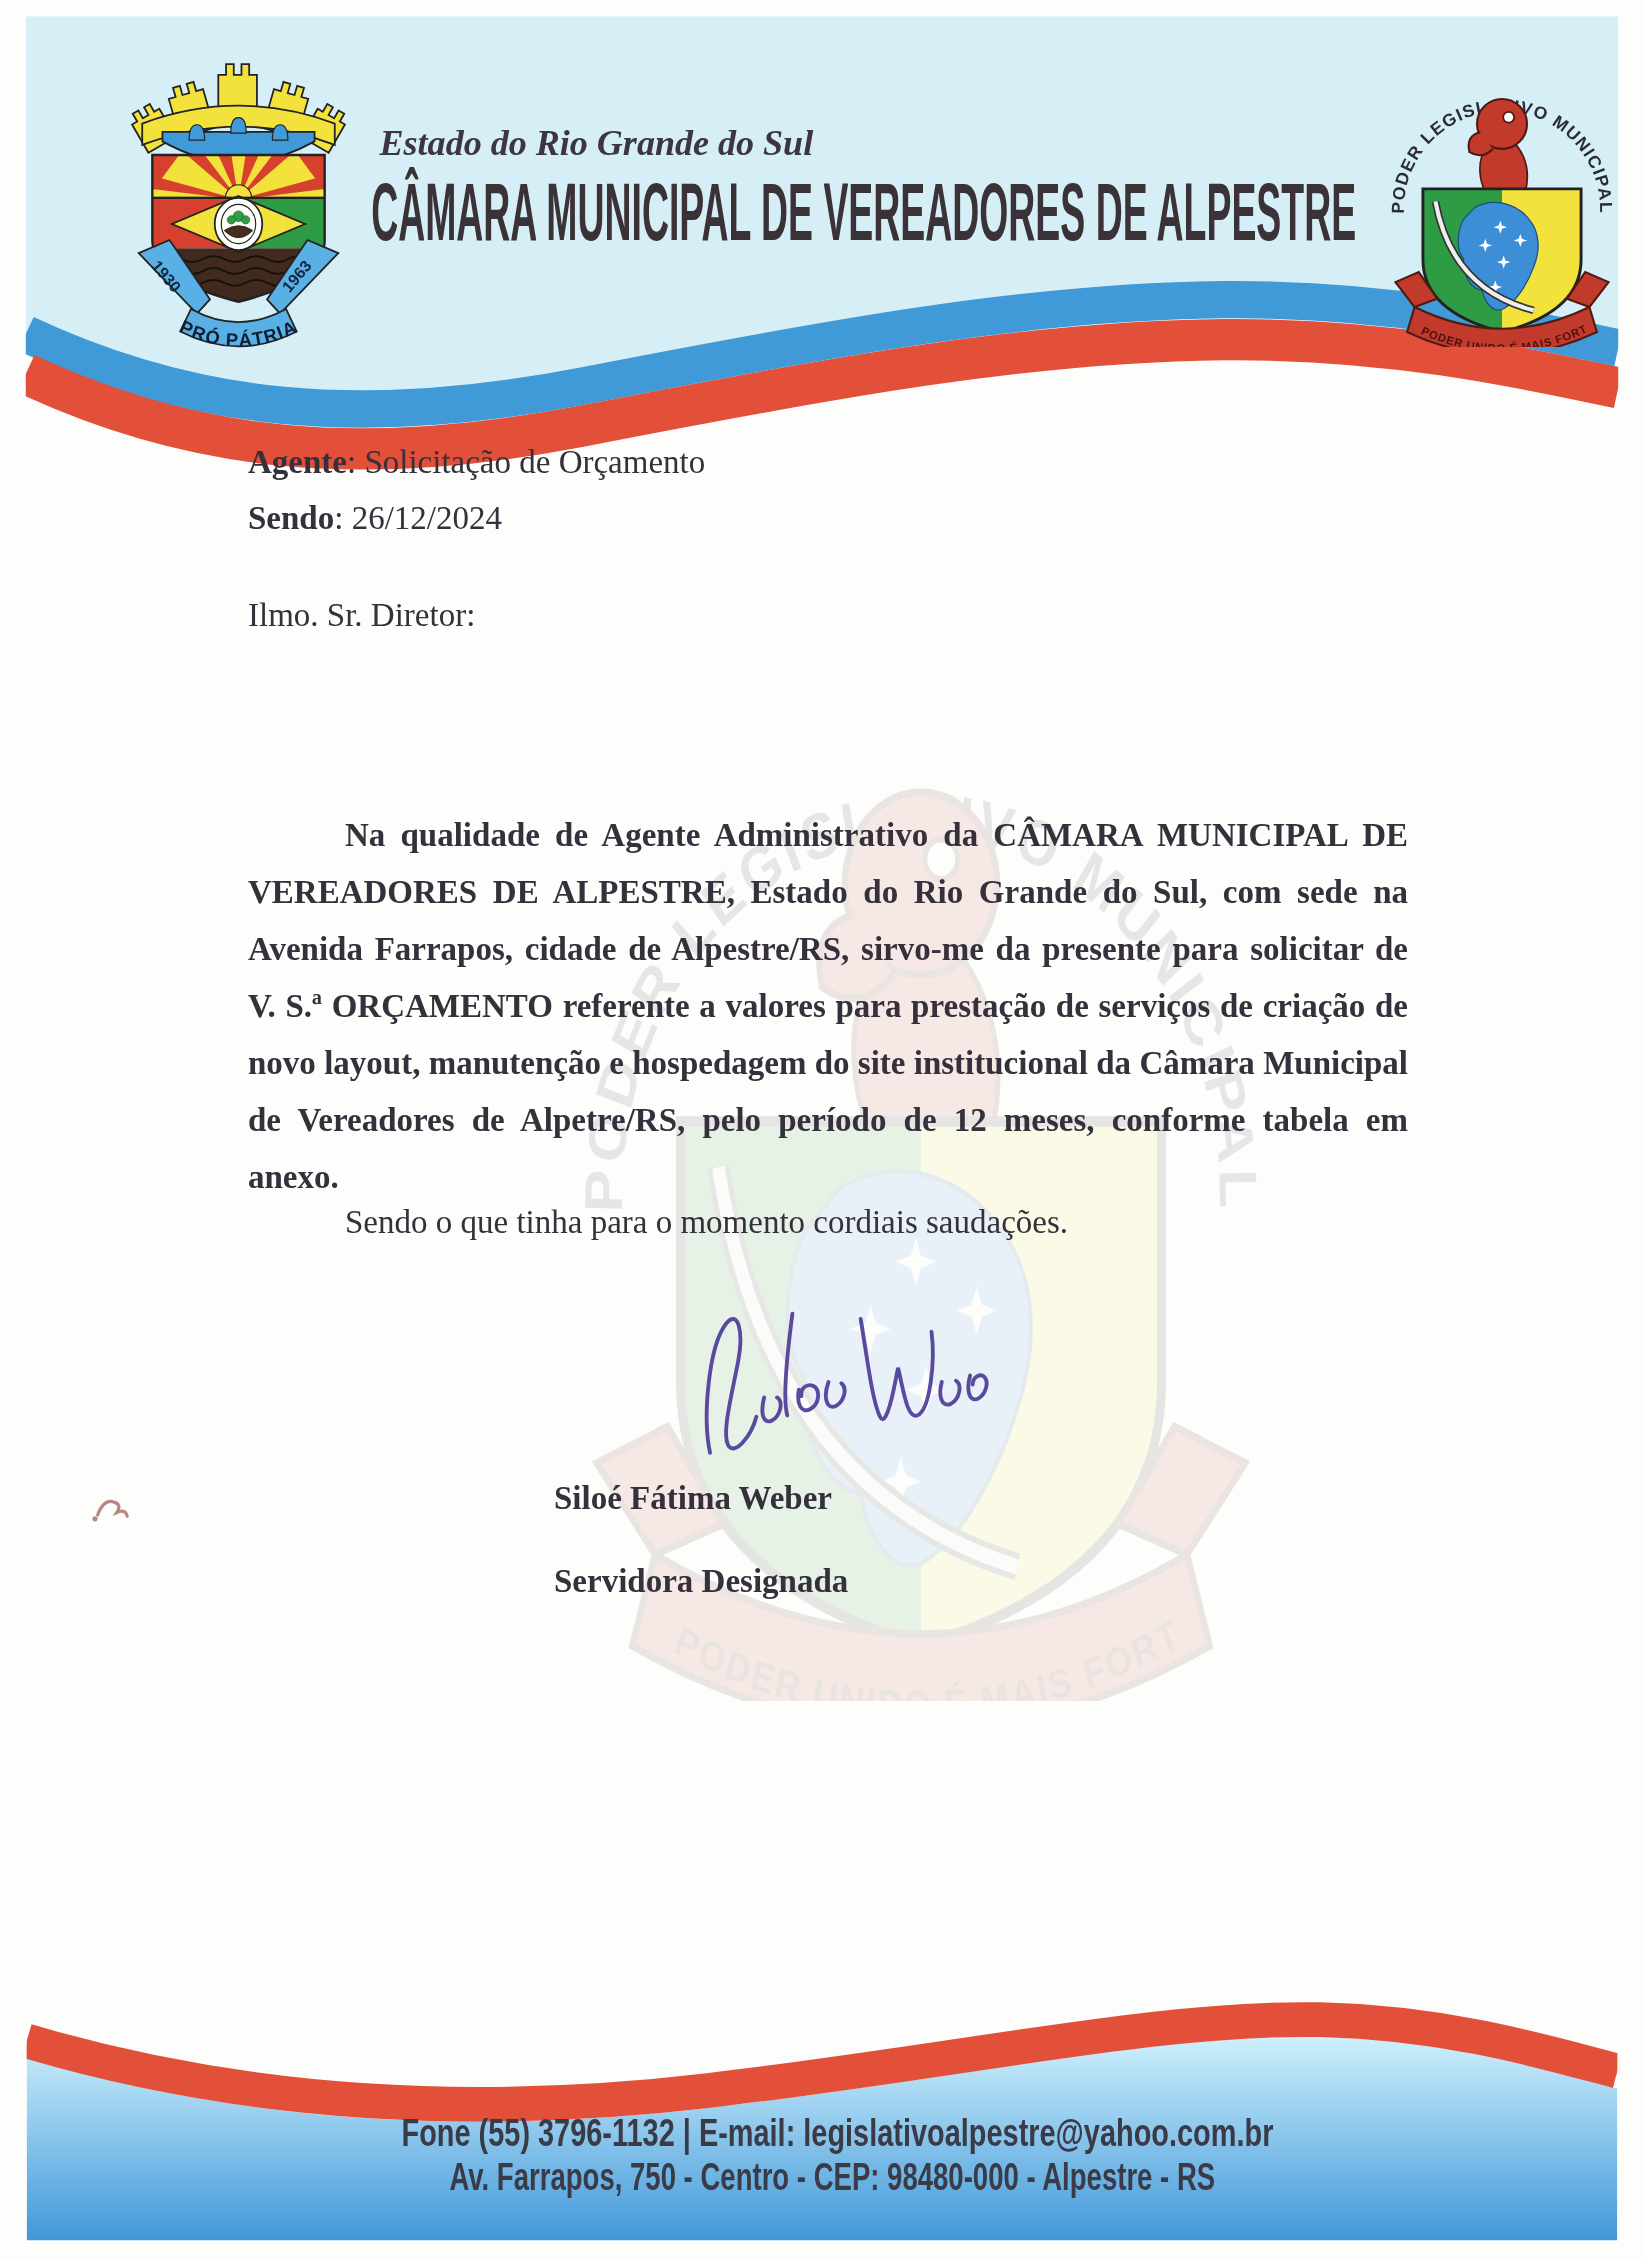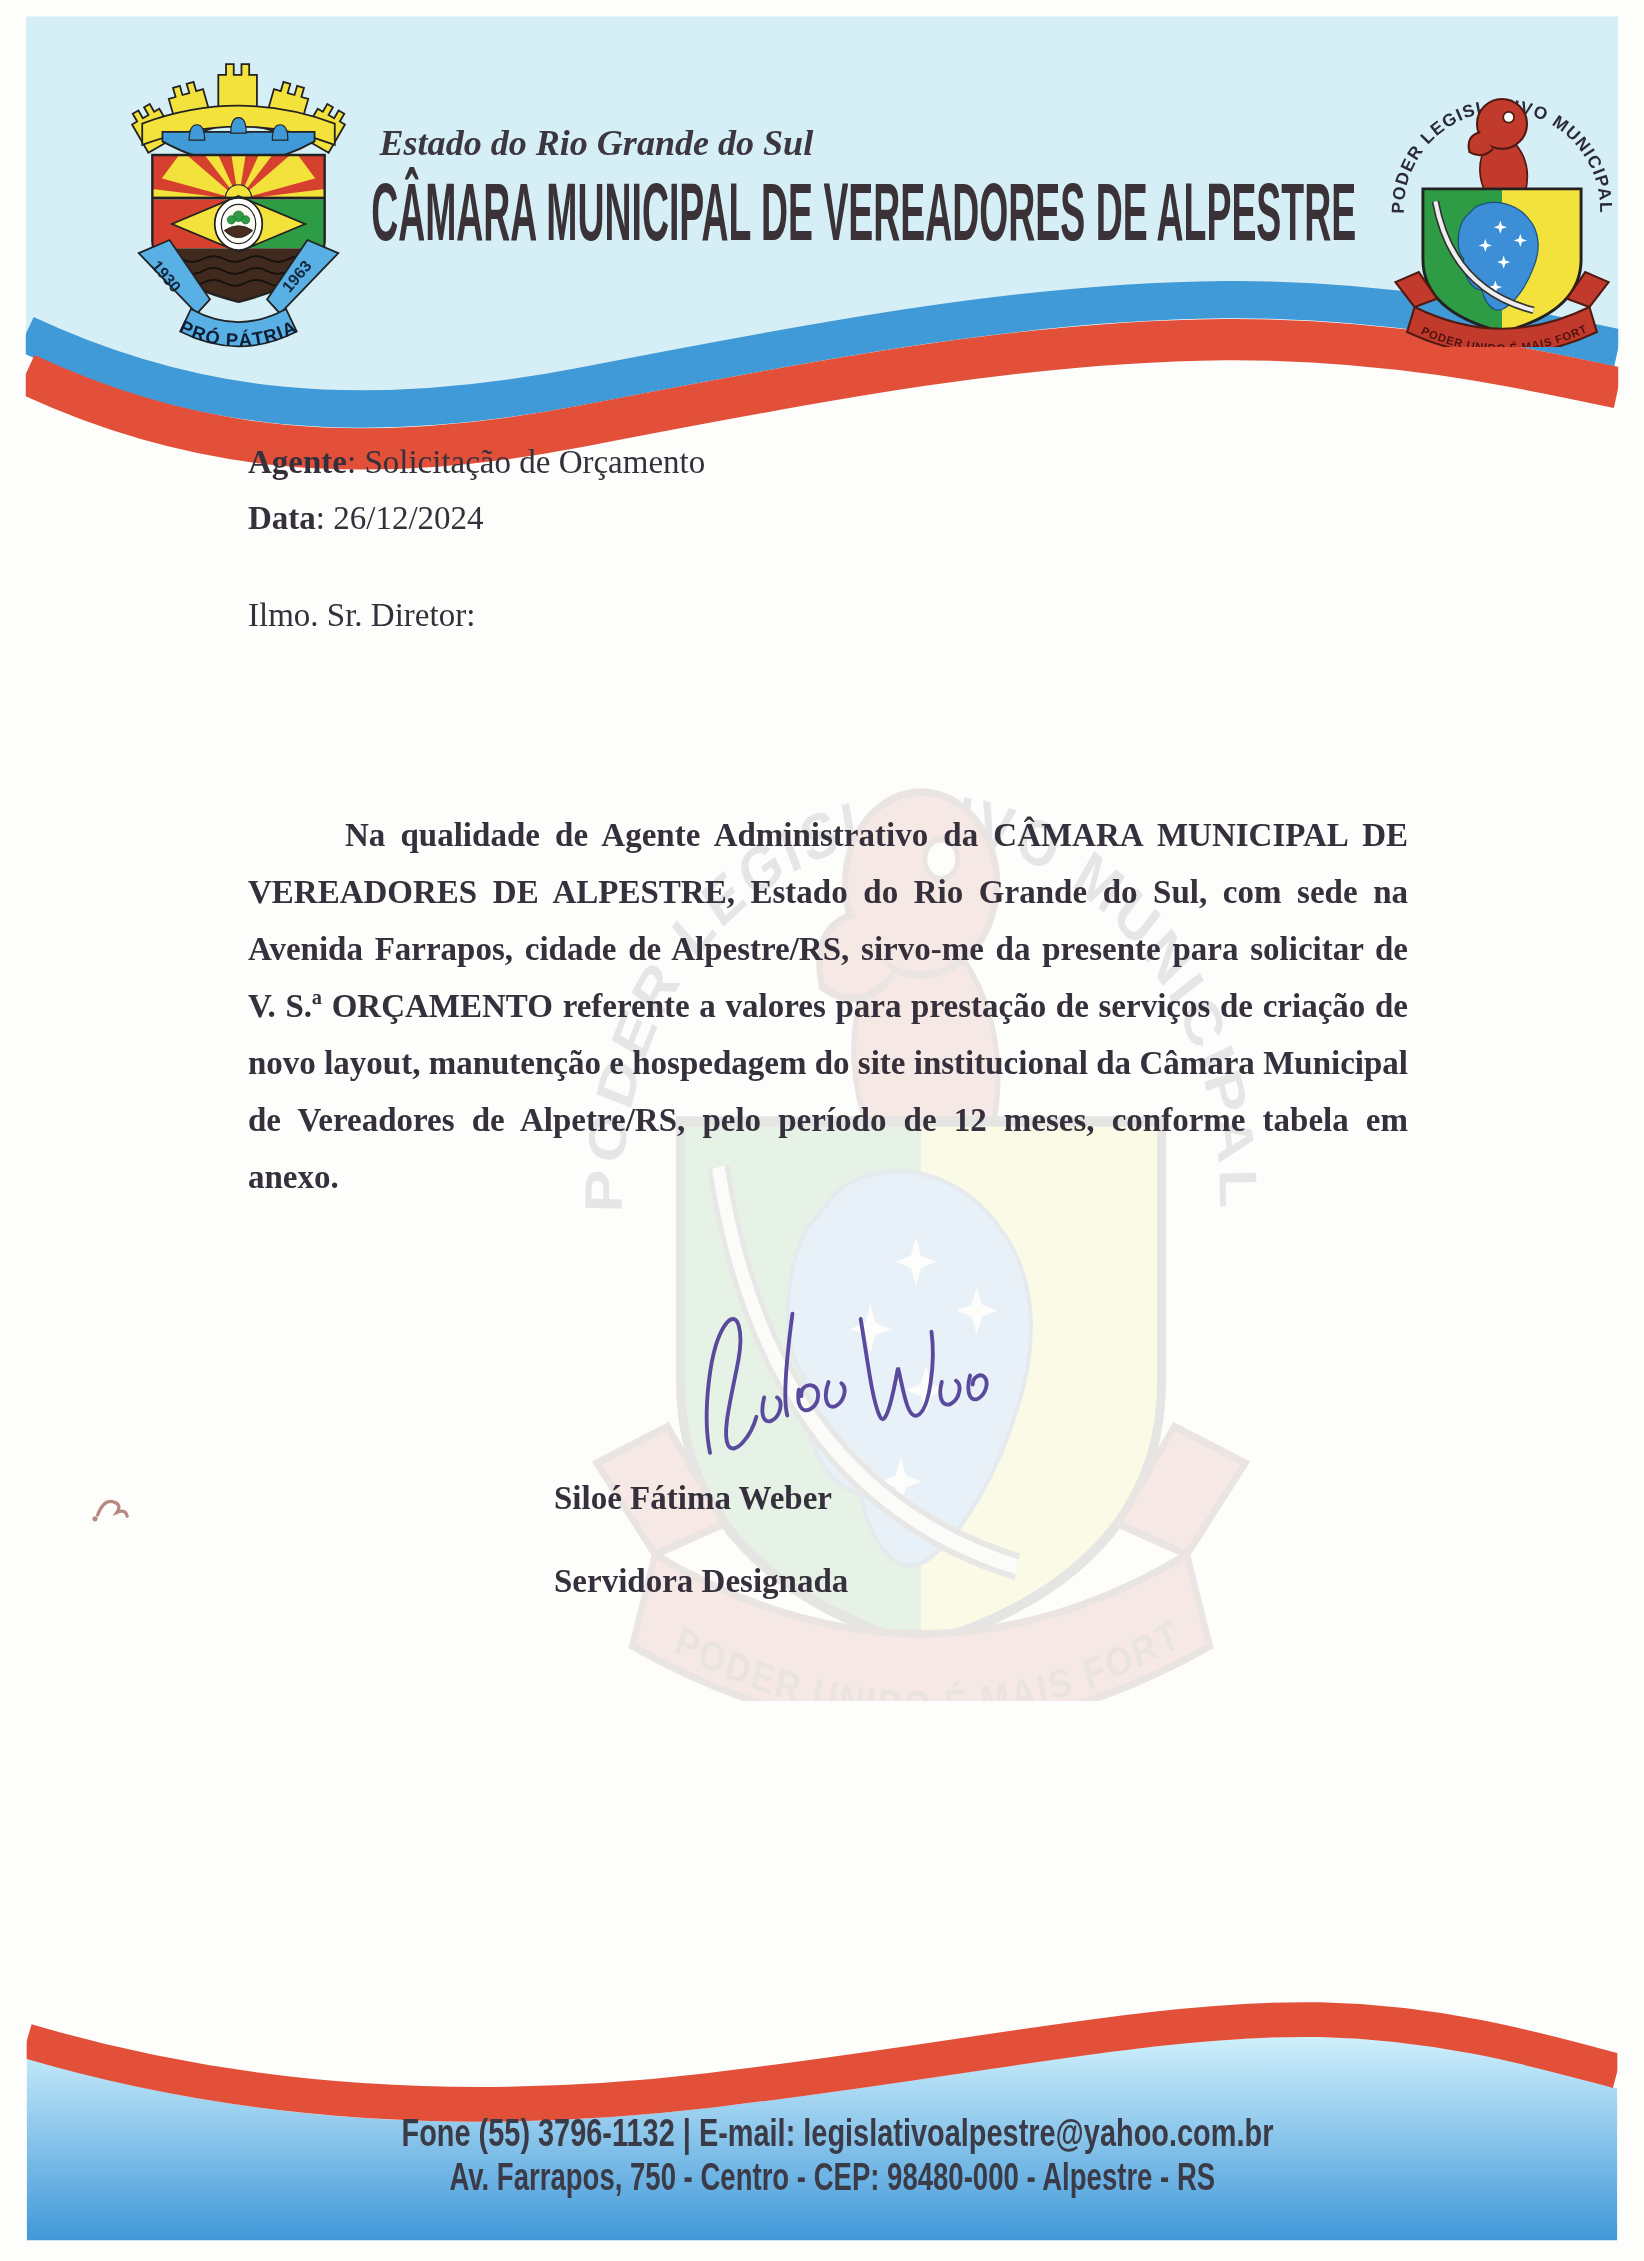--- a/index.html
+++ b/index.html
@@ -173,27 +173,28 @@
   <svg class="abs" style="left:361px;top:103px" width="1031" height="206" viewBox="0 0 1600 320">
     <text class="serif" x="28" y="80" font-size="56" font-weight="bold" font-style="italic" fill="#3c3640">Estado do Rio Grande do Sul</text>
     <text x="15" y="213" font-size="128" font-weight="bold" fill="#3a3236" textLength="1530" lengthAdjust="spacingAndGlyphs">CÂMARA MUNICIPAL DE VEREADORES DE ALPESTRE</text>
   </svg>
 
   <div class="abs line" style="left:248px;top:443px">
     <span class="b">Agente</span><span>: Solicitação de Orçamento</span>
   </div>
 
   <div class="abs line" style="left:248px;top:499px">
-    <span class="b">Data</span><span>: 26/12/2024</span>
+    <span class="b">Sendo</span><span>: 26/12/2024</span>
   </div>
 
   <div class="abs line" style="left:248px;top:596px">Ilmo. Sr. Diretor:</div>
 
   <div class="abs para" style="left:248px;top:807px">Na qualidade de Agente Administrativo da CÂMARA MUNICIPAL DE VEREADORES DE ALPESTRE, Estado do Rio Grande do Sul, com sede na Avenida Farrapos, cidade de Alpestre/RS, sirvo-me da presente para solicitar de V. S.ª ORÇAMENTO referente a valores para prestação de serviços de criação de novo layout, manutenção e hospedagem do site institucional da Câmara Municipal de Vereadores de Alpetre/RS, pelo período de 12 meses, conforme tabela em anexo.</div>
 
+  <div class="abs line indent" style="left:248px;top:1203px">Sendo o que tinha para o momento cordiais saudações.</div>
 
   <svg class="abs" style="left:657px;top:1288px" width="361" height="206" viewBox="1020 2000 560 320">
     <g fill="none" stroke="#5a4a9e" stroke-width="6" stroke-linecap="round">
       <path d="M1102,2256 C1090,2200 1100,2088 1128,2054 C1146,2034 1154,2068 1146,2112 C1136,2166 1120,2224 1130,2244 C1140,2262 1166,2230 1174,2200"></path>
       <path d="M1186,2170 C1180,2194 1184,2212 1198,2206 C1212,2198 1216,2176 1206,2170 M1230,2040 C1222,2100 1214,2170 1222,2198 M1240,2158 C1236,2180 1244,2196 1258,2188 C1272,2180 1274,2158 1262,2152 C1252,2148 1242,2156 1244,2168 M1286,2146 C1278,2168 1282,2188 1296,2184 C1310,2178 1316,2156 1306,2148"></path>
       <path d="M1336,2048 C1346,2108 1354,2176 1366,2200 C1376,2220 1388,2156 1394,2124 C1402,2156 1408,2204 1424,2198 C1444,2190 1452,2112 1446,2068"></path>
       <path d="M1462,2146 C1456,2168 1462,2186 1476,2180 C1490,2172 1494,2150 1484,2144 M1506,2136 C1500,2158 1504,2178 1518,2172 C1530,2166 1536,2146 1528,2138 C1522,2132 1510,2138 1510,2150"></path>
     </g>
   </svg>
 

